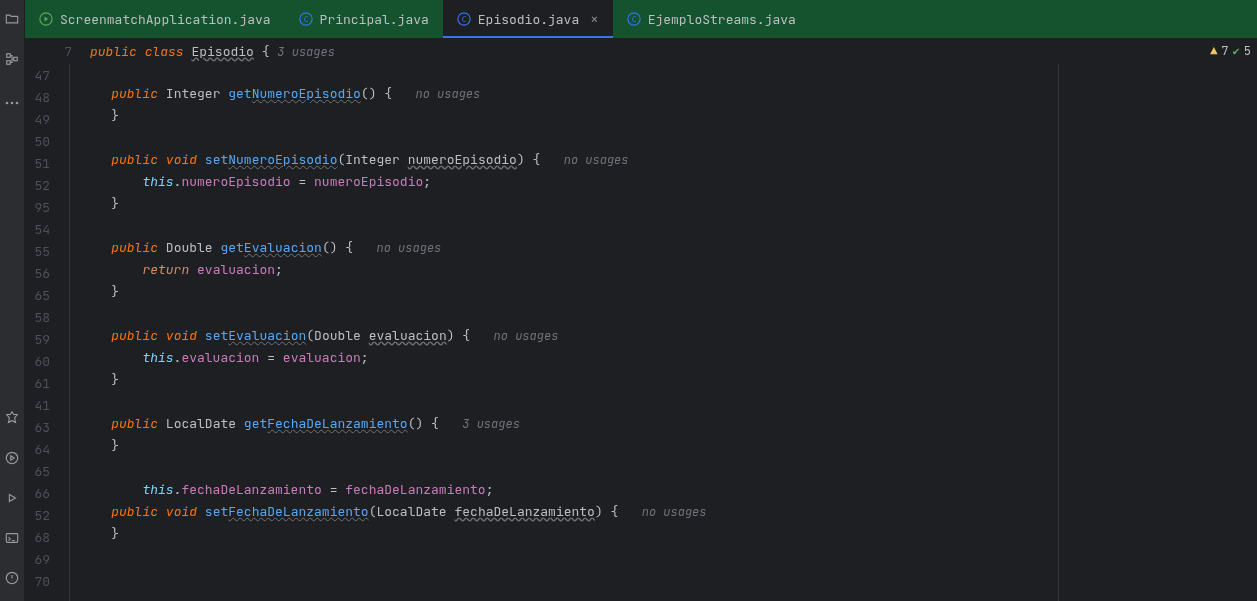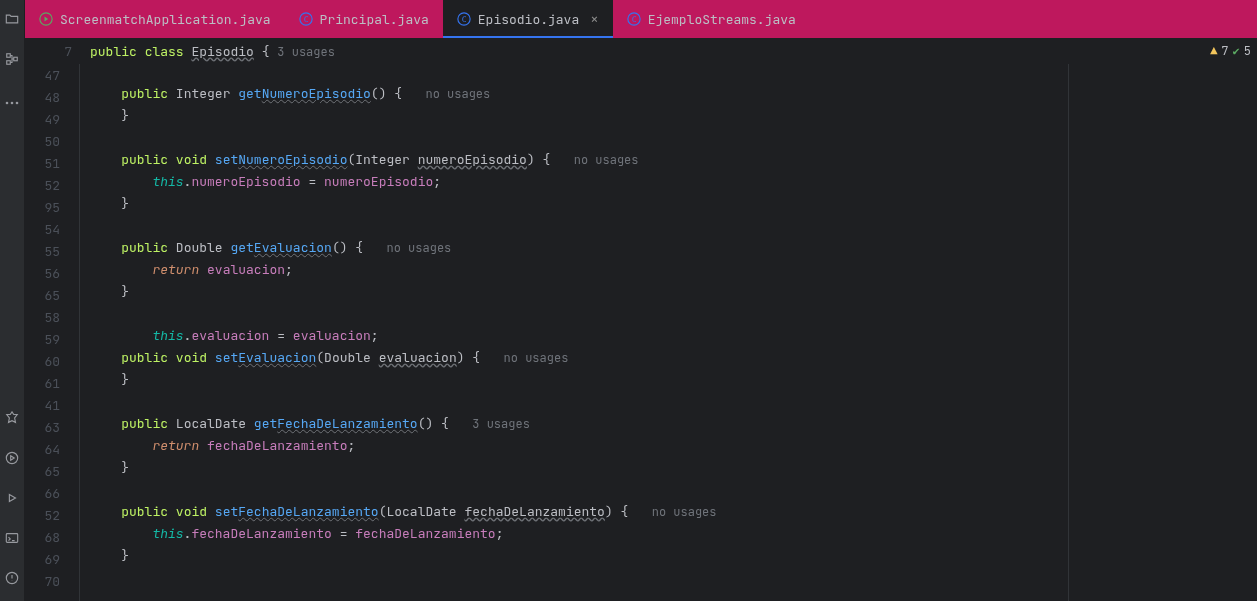--- a/index.html
+++ b/index.html
@@ -2,50 +2,50 @@
 <html><head>
 <meta charset="utf-8">
 <style>
 * { margin:0; padding:0; box-sizing:border-box; }
 body { font-family: "JetBrains Mono","Consolas","Monaco",monospace; font-size:13px; background:#1e1f22; color:#bcbec4; overflow:hidden; width:1257px; height:601px; }
 .root { display:flex; height:100%; }
 .leftbar { width:25px; background:#2b2d30; display:flex; flex-direction:column; justify-content:space-between; align-items:center; padding:12px 0; border-right:1px solid #1e1f22; }
 .leftbar-top, .leftbar-bottom { display:flex; flex-direction:column; gap:22px; align-items:center; }
 .leftbar svg { opacity:0.75; }
 .main { flex:1; display:flex; flex-direction:column; }
-.tabs { display:flex; align-items:stretch; background:#be185d; height:38px; }
+.tabs { display:flex; align-items:stretch; background:#14532d; height:38px; }
 .tab { display:flex; align-items:center; gap:7px; padding:0 14px; color:#bcbec4; font-size:13px; cursor:pointer; position:relative; }
 .tab.active { background:#1e1f22; }
 .tab.active::after { content:""; position:absolute; bottom:0; left:0; right:0; height:2px; background:#3574f0; }
 .tab .close-x { font-size:14px; color:#8c8c8c; margin-left:4px; }
 .code-area { flex:1; display:flex; flex-direction:column; position:relative; }
 .topline { display:flex; align-items:center; height:26px; background:#1e1f22; font-size:13px; position:relative; }
 .topline .ln { width:65px; text-align:right; padding-right:18px; color:#4b5059; }
 .topline-code { flex:1; }
 .status { position:absolute; right:6px; display:flex; align-items:center; gap:4px; font-size:12px; }
 .status .warn-tri { color:#f2c55c; }
 .status .chk { color:#5ba862; }
 .body-code { flex:1; display:flex; background:#1e1f22; overflow:hidden; }
-.gutter { width:53px; text-align:right; padding-right:18px; color:#4b5059; font-size:13px; line-height:22px; padding-top:1px; }
+.gutter { width:43px; text-align:right; padding-right:18px; color:#4b5059; font-size:13px; line-height:22px; padding-top:1px; }
 .gutter div { height:22px; }
 .codecol { flex:1; position:relative; font-size:13px; line-height:16px; }
 .codecol::before { content:""; position:absolute; top:0; bottom:0; left:1px; width:1px; background:#313438; }
 .codecol .line { height:22px; white-space:pre; padding-left:12px; position:relative; }
 .vline { position:absolute; left:990px; top:0; bottom:0; width:1px; background:#313438; }
-.kw { color:#bef264; }
-.kw-this { color:#14b8a6; font-style:italic; }
+.kw { color:#f97316; font-style:italic; }
+.kw-this { color:#7dd3fc; font-style:italic; }
 .kw-ret { color:#cf8e6d; font-style:italic; }
 .type { color:#bcbec4; }
 .method-def { color:#56a8f5; }
 .method-def.squig { text-decoration:underline wavy #6f7277; text-decoration-thickness:1px; }
 .param.squig { color:#bcbec4; text-decoration:underline wavy #6f7277; }
 .classname { color:#bcbec4; text-decoration:underline wavy #6f7277; }
 .ident { color:#c77dbb; }
 .punct { color:#bcbec4; }
-.usages { color:#6f737a; font-size:12px; }
+.usages { color:#6f737a; font-size:12px;font-style:italic; }
 .fileicon { width:14px; height:14px; }
 </style>
 </head>
 <body>
 
 <div class="root">
   <div class="leftbar">
     <div class="leftbar-top">
       <span><svg class="fileicon" viewBox="0 0 16 16" fill="none" stroke="#bcbec4" stroke-width="1.3">
             <path d="M1.5 3.5h4l1.5 1.5h7.5v7.5h-13z"></path>
@@ -165,28 +165,27 @@
           <div class="line">    <span class="punct">}</span></div>
           <div class="line"></div>
           <div class="line">    <span class="kw">public</span> <span class="kw">void</span> <span class="method-def">set</span><span class="method-def squig">NumeroEpisodio</span><span class="punct">(</span><span class="type">Integer</span> <span class="param squig">numeroEpisodio</span><span class="punct">) {</span>   <span class="usages">no usages</span></div>
           <div class="line">        <span class="kw-this">this</span><span class="punct">.</span><span class="ident">numeroEpisodio</span><span class="punct"> = </span><span class="ident">numeroEpisodio</span><span class="punct">;</span></div>
           <div class="line">    <span class="punct">}</span></div>
           <div class="line"></div>
           <div class="line">    <span class="kw">public</span> <span class="type">Double</span> <span class="method-def">get</span><span class="method-def squig">Evaluacion</span><span class="punct">() {</span>   <span class="usages">no usages</span></div>
           <div class="line">        <span class="kw-ret">return</span> <span class="ident">evaluacion</span><span class="punct">;</span></div>
           <div class="line">    <span class="punct">}</span></div>
           <div class="line"></div>
+          <div class="line">    <span class="kw">public</span> <span class="kw">void</span> <span class="method-def">set</span><span class="method-def squig">Evaluacion</span><span class="punct">(</span><span class="type">Double</span> <span class="param squig">evaluacion</span><span class="punct">) {</span>   <span class="usages">no usages</span></div>
           <div class="line">        <span class="kw-this">this</span><span class="punct">.</span><span class="ident">evaluacion</span><span class="punct"> = </span><span class="ident">evaluacion</span><span class="punct">;</span></div>
-          <div class="line">    <span class="kw">public</span> <span class="kw">void</span> <span class="method-def">set</span><span class="method-def squig">Evaluacion</span><span class="punct">(</span><span class="type">Double</span> <span class="param squig">evaluacion</span><span class="punct">) {</span>   <span class="usages">no usages</span></div>
           <div class="line">    <span class="punct">}</span></div>
           <div class="line"></div>
           <div class="line">    <span class="kw">public</span> <span class="type">LocalDate</span> <span class="method-def">get</span><span class="method-def squig">FechaDeLanzamiento</span><span class="punct">() {</span>   <span class="usages">3 usages</span></div>
-          <div class="line">        <span class="kw-ret">return</span> <span class="ident">fechaDeLanzamiento</span><span class="punct">;</span></div>
           <div class="line">    <span class="punct">}</span></div>
           <div class="line"></div>
+          <div class="line">        <span class="kw-this">this</span><span class="punct">.</span><span class="ident">fechaDeLanzamiento</span><span class="punct"> = </span><span class="ident">fechaDeLanzamiento</span><span class="punct">;</span></div>
           <div class="line">    <span class="kw">public</span> <span class="kw">void</span> <span class="method-def">set</span><span class="method-def squig">FechaDeLanzamiento</span><span class="punct">(</span><span class="type">LocalDate</span> <span class="param squig">fechaDeLanzamiento</span><span class="punct">) {</span>   <span class="usages">no usages</span></div>
-          <div class="line">        <span class="kw-this">this</span><span class="punct">.</span><span class="ident">fechaDeLanzamiento</span><span class="punct"> = </span><span class="ident">fechaDeLanzamiento</span><span class="punct">;</span></div>
           <div class="line">    <span class="punct">}</span></div>
         </div>
       </div>
     </div>
   </div>
 </div>
 
 </body></html>

